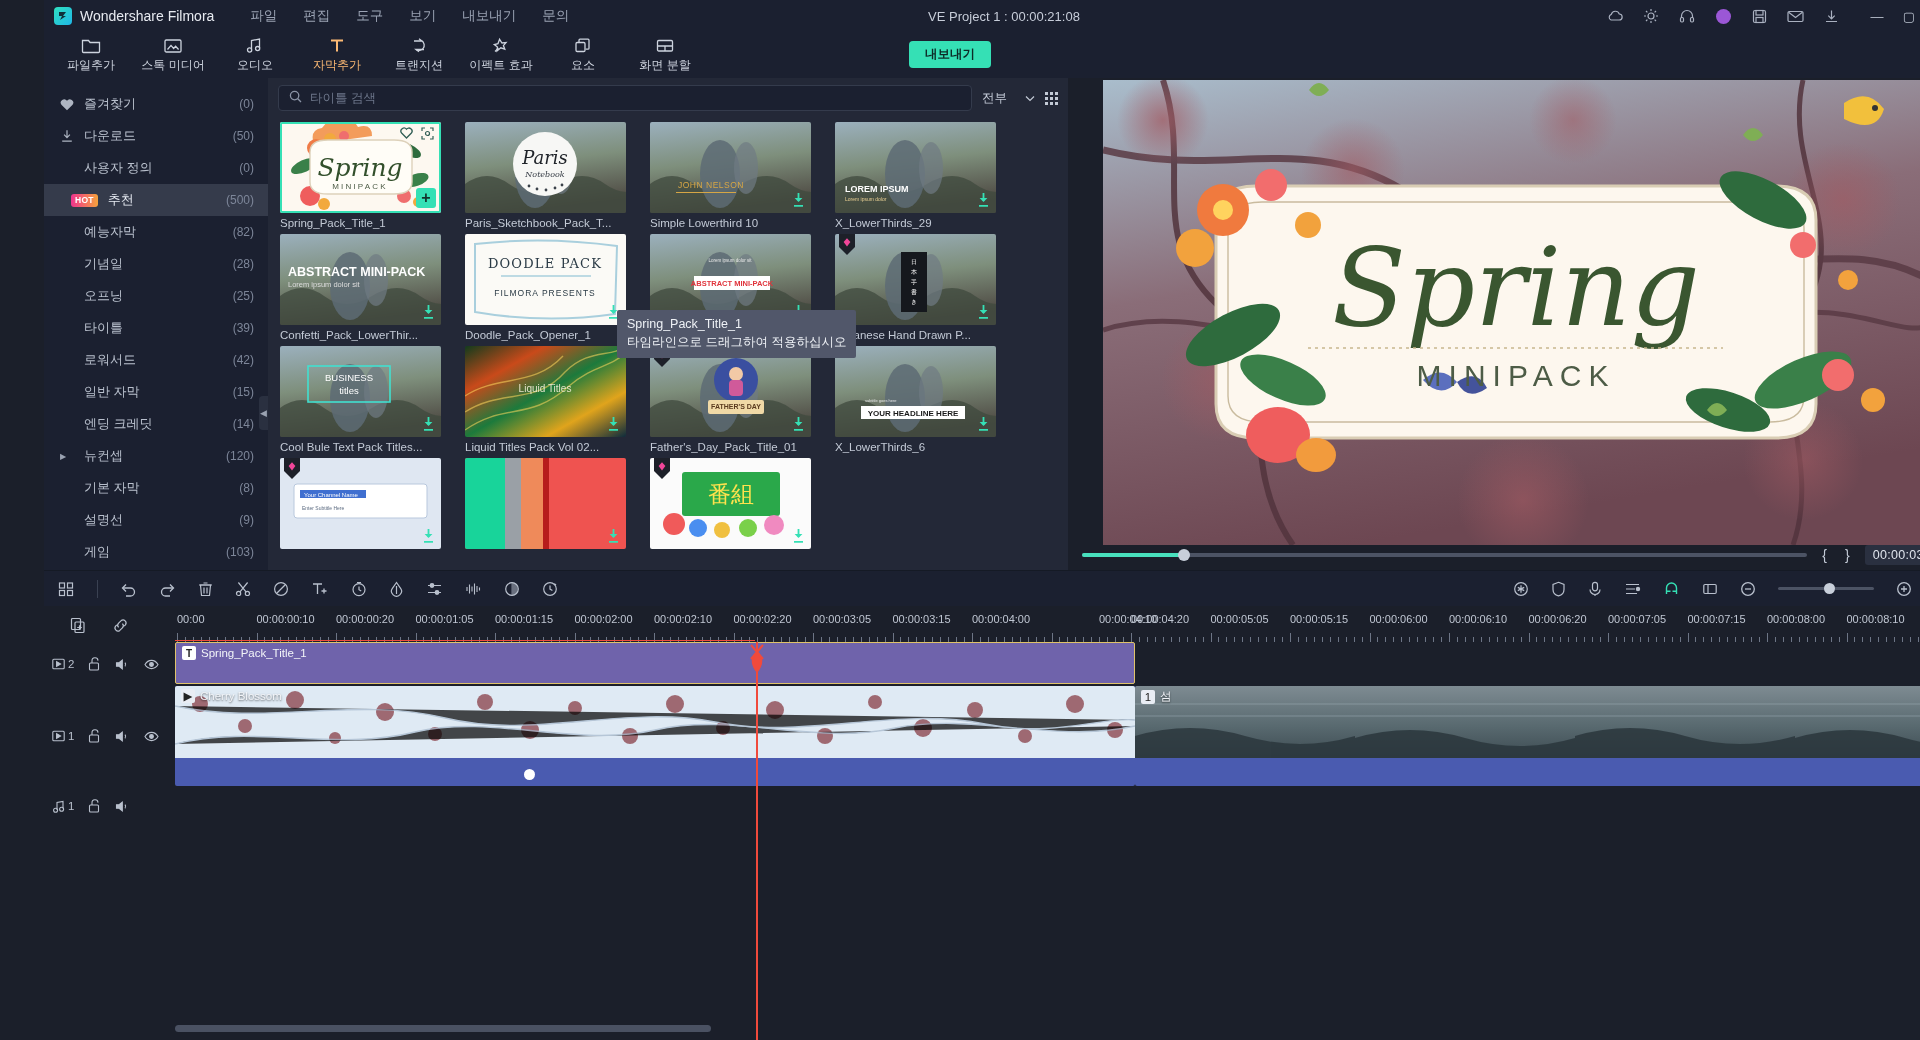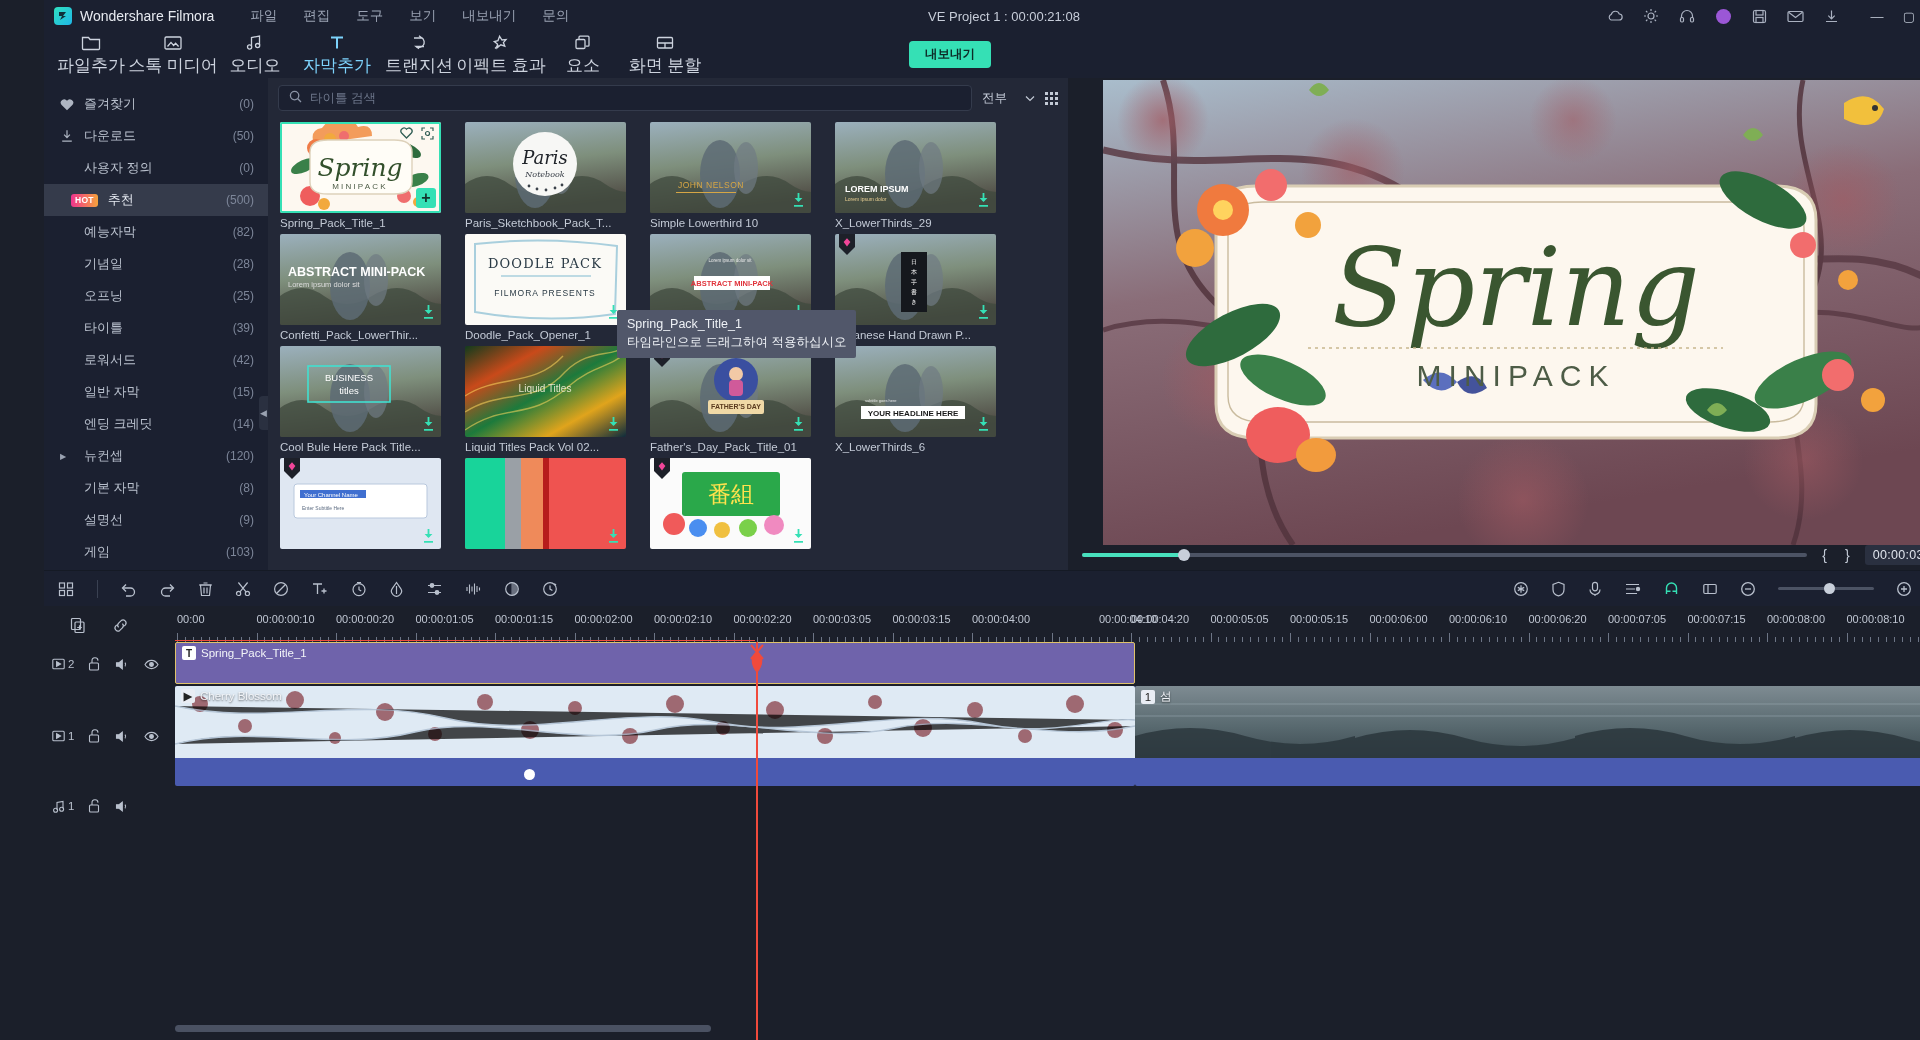--- a/index.html
+++ b/index.html
@@ -24,22 +24,22 @@
   .proj-title{ position:absolute; left:50%; transform:translateX(-50%); color:#c7cdd9; font-size:13px;}
   .tb-right{ margin-left:auto; display:flex; align-items:center; gap:14px; padding-right:8px;}
   .tb-right .ic{ width:22px;height:22px;display:flex;align-items:center;justify-content:center;color:#aab1c0;cursor:pointer;}
   .dot-purple{width:15px;height:15px;border-radius:50%;background:#9b57d6;display:inline-block}
   .win-btns{ display:flex; gap:2px; margin-left:6px;}
   .win-btns div{width:30px;height:32px;display:flex;align-items:center;justify-content:center;color:#b9c0cd;cursor:pointer;font-size:13px}
 
   
   .ribbon{ height:46px; background:#1b2030; display:flex; align-items:center; padding-left:6px; position:relative; flex:0 0 46px;}
   .rib{ width:82px; height:46px; display:flex; flex-direction:column; align-items:center; justify-content:center; gap:3px; cursor:pointer; color:#cdd3de;}
-  .rib .rl{ font-size:17px; white-space:nowrap;}
-  .rib.active{ color:#7dd3fc;}
+  .rib .rl{ font-size:12px; white-space:nowrap;}
+  .rib.active{ color:#fdba74;}
   .rib svg{display:block}
   .export-btn{ position:absolute; left:865px; top:9px; background:#35e0b5; color:#0d2b27; font-size:12.5px;
                padding:5px 16px; border-radius:4px; font-weight:bold; cursor:pointer; }
 
   
   .upper{ height:492px; display:flex; flex:0 0 492px; background:#1b1f2a;}
 
   
   .sidebar{ width:224px; background:#1b2030; padding-top:10px; position:relative; flex:0 0 224px;}
   .side-item{ height:32px; display:flex; align-items:center; padding:0 14px 0 16px; cursor:pointer; font-size:13px; color:#b9c0cd;}
@@ -641,21 +641,21 @@
                   <rect x="28" y="20" width="82" height="36" fill="none" stroke="#41e0d0" stroke-width="1.6"></rect>
                   <text x="69" y="35" text-anchor="middle" font-family="Liberation Sans, sans-serif" font-size="9.5" fill="#fff">BUSINESS</text>
                   <text x="69" y="48" text-anchor="middle" font-family="Liberation Sans, sans-serif" font-size="9.5" fill="#fff">titles</text>
                 </svg>
                 <span class="dl"><svg width="13" height="16" viewBox="0 0 13 16" fill="none" stroke="#35e0b5" stroke-width="1.8">
                     <path d="M6.5 1v8"></path>
                     <path d="M2.6 6 6.5 10 10.4 6" fill="#35e0b5" stroke="none"></path>
                     <path d="M2 13.8h9"></path>
                   </svg></span>
               </div>
-              <div class="cap">Cool Bule Here Pack Title...</div>
+              <div class="cap">Cool Bule Text Pack Titles...</div>
             </div>
             <div class="cell">
               <div class="thumb">
                 <svg width="161" height="91" viewBox="0 0 161 91" style="display:block">
                   <defs>
                     <linearGradient id="lq" x1="0" y1="0" x2="1" y2="1">
                       <stop offset="0%" stop-color="#123b1c"></stop>
                       <stop offset="25%" stop-color="#c94a1a"></stop>
                       <stop offset="50%" stop-color="#1c7a3c"></stop>
                       <stop offset="75%" stop-color="#e0a41c"></stop>

